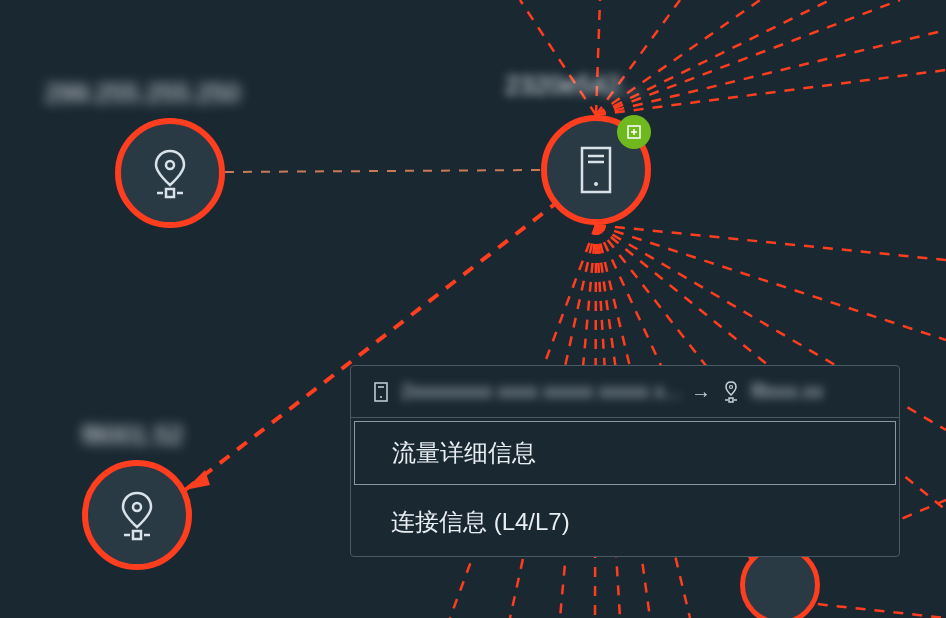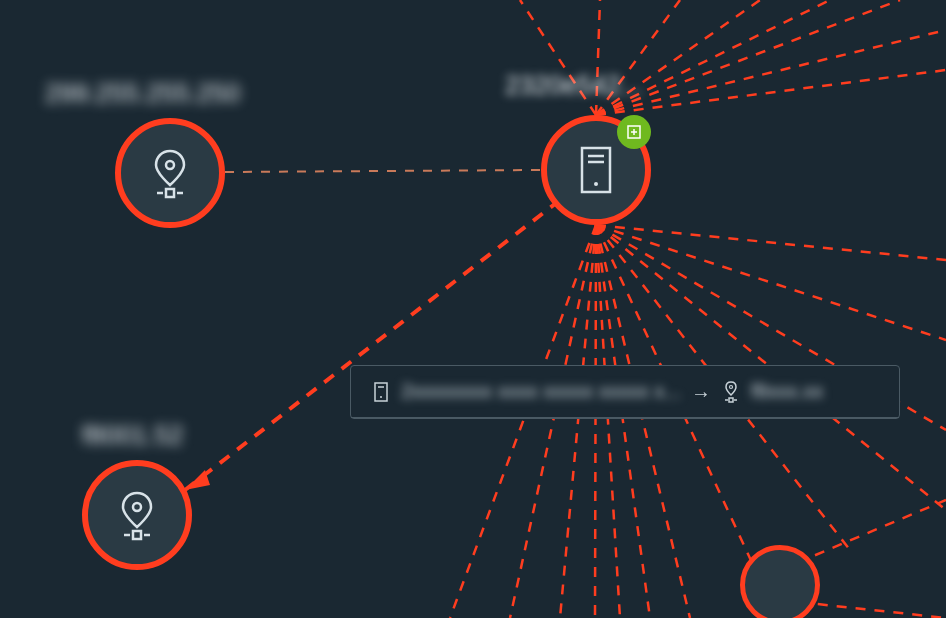--- a/index.html
+++ b/index.html
@@ -215,13 +215,15 @@
       <svg width="16" height="22" viewBox="0 0 16 22">
           <path d="M8 1 C5 1 3 3 3 6 C3 9 8 14 8 14 C8 14 13 9 13 6 C13 3 11 1 8 1 Z" fill="none" stroke="#c8d2d8" stroke-width="1.5"></path>
           <circle cx="8" cy="6" r="1.5" fill="none" stroke="#c8d2d8" stroke-width="1.2"></circle>
           <line x1="2" y1="19" x2="5" y2="19" stroke="#c8d2d8" stroke-width="1.5"></line>
           <rect x="6" y="17" width="4" height="4" fill="none" stroke="#c8d2d8" stroke-width="1.5"></rect>
           <line x1="11" y1="19" x2="14" y2="19" stroke="#c8d2d8" stroke-width="1.5"></line>
         </svg>
     </span>
     <span class="blurred">f8xxx.xx</span>
   </div>
+  <div class="ctx-item selected">流量详细信息</div>
+  <div class="ctx-item">连接信息 (L4/L7)</div>
 </div>
 
 </body></html>

